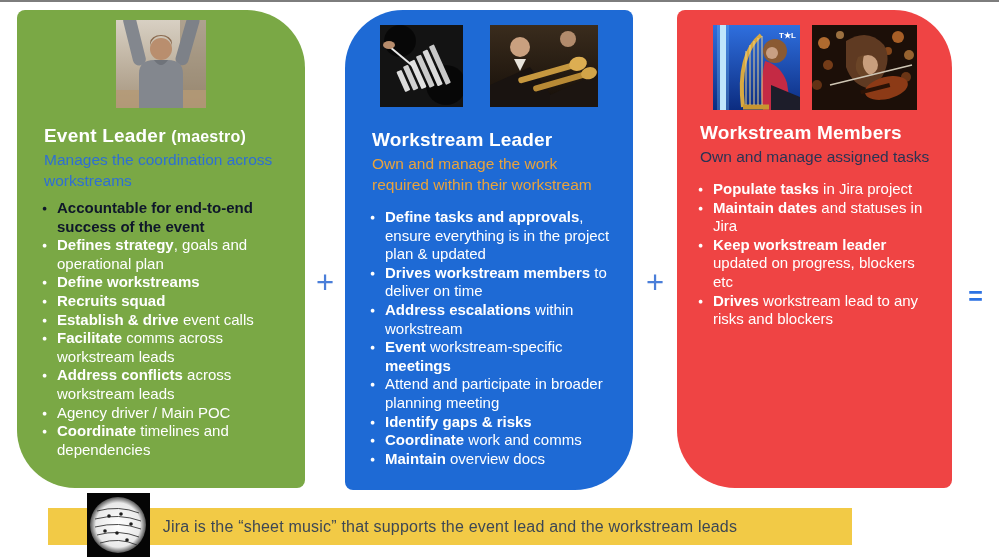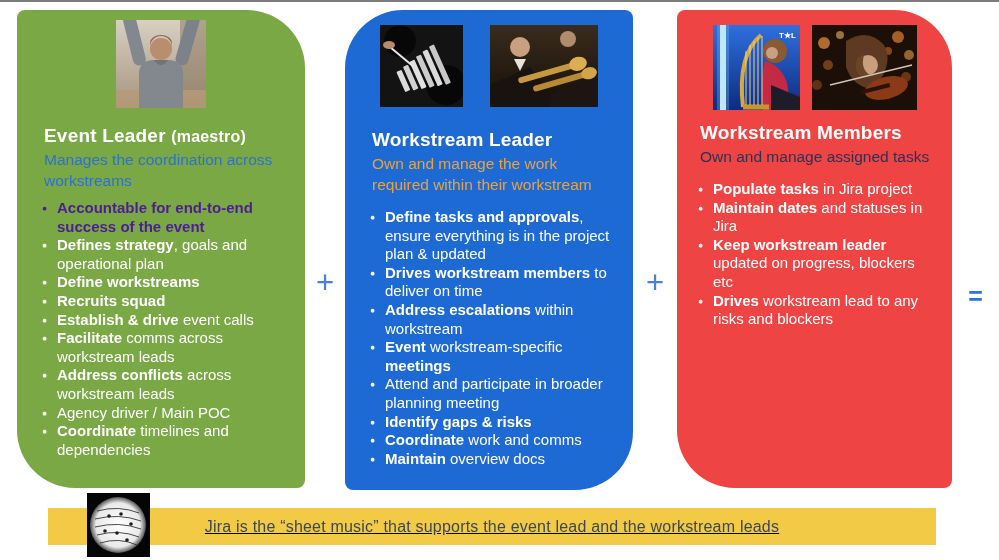--- a/index.html
+++ b/index.html
@@ -37,21 +37,21 @@
   .bullets li { position:relative; padding-left:13px; }
   .bullets li::before { content:"●"; position:absolute; left:-2px; top:0; font-size:8.5px; }
   .bullets strong { font-weight:bold; }
 
   .op { position:absolute; text-align:center; color:#4a7ed9; }
   .op-plus { font-size:31px; font-weight:400; line-height:31px; }
   #plus-1 { left:305px; top:267px; width:40px; }
   #plus-2 { left:633px; top:267px; width:44px; }
   #equals { left:952px; top:282px; width:47px; font-size:25px; font-weight:bold; color:#2d72e3; }
 
-  #footer-bar { position:absolute; left:48px; top:508px; width:888px; height:37px; background:#f2ca46;text-decoration:underline; }
+  #footer-bar { position:absolute; left:48px; top:508px; width:804px; height:37px; background:#f2ca46; }
   #footer-text { width:100%; height:100%; display:flex; align-items:center; justify-content:center;
                  font-size:16px; color:#3d4754; letter-spacing:.2px; }
   #sheet-music { position:absolute; left:87px; top:493px; }
 </style>
 </head>
 <body>
 
 <div id="stage">
   <div id="top-border"></div>
 
@@ -72,21 +72,21 @@
         <circle cx="45" cy="29" r="11" fill="#b98e6e"></circle>
         <path d="M34 27 a11 11 0 0 1 22 0 l0 -4 a11 8 0 0 0 -22 0 z" fill="#8a6a4f"></path>
         <path d="M23 88 L23 54 Q23 40 38 40 L52 40 Q67 40 67 54 L67 88 Z" fill="#83878e"></path>
         <path d="M38 40 Q45 50 52 40 Z" fill="#6f737a"></path>
       </svg>
     </div>
     <div class="card-content">
       <h2 class="card-title"><span>Event Leader </span><span class="title-suffix">(maestro)</span></h2>
       <p class="card-subtitle" style="color: rgb(46, 111, 212);">Manages the coordination across workstreams</p>
       <ul class="bullets">
-          <li style="color: #4c1d95;"><strong>Accountable for end-to-end success of the event</strong></li>
+          <li style="color: #0f172a;"><strong>Accountable for end-to-end success of the event</strong></li>
           <li><strong>Defines strategy</strong><span>, goals and operational plan</span></li>
           <li><strong>Define workstreams</strong></li>
           <li><strong>Recruits squad</strong></li>
           <li><strong>Establish &amp; drive</strong><span> event calls</span></li>
           <li><strong>Facilitate</strong><span> comms across workstream leads</span></li>
           <li><strong>Address conflicts</strong><span> across workstream leads</span></li>
           <li><span>Agency driver / Main POC</span></li>
           <li><strong>Coordinate</strong><span> timelines and dependencies</span></li>
         </ul>
     </div>

